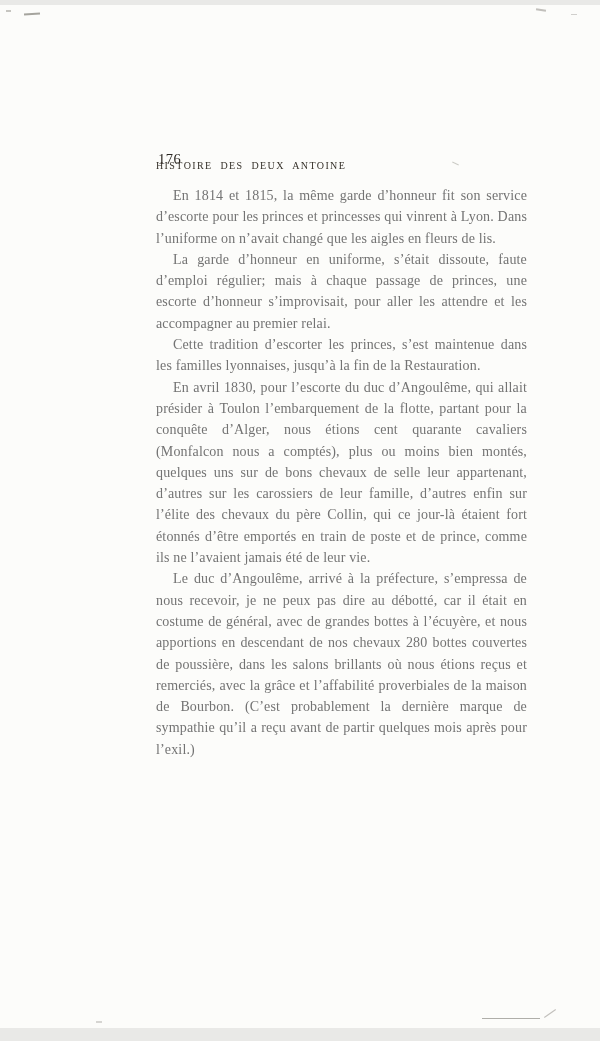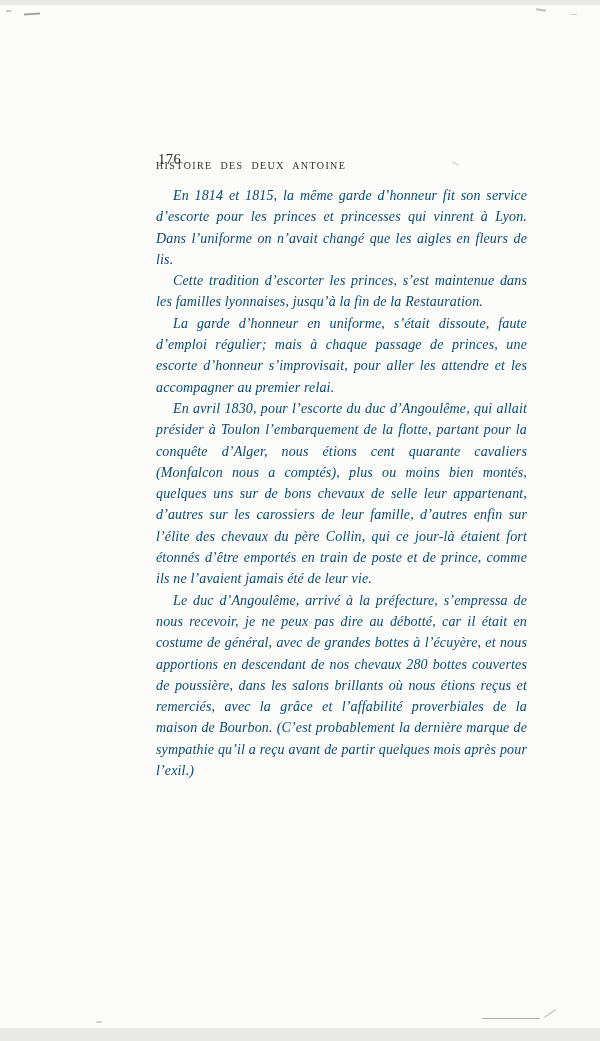--- a/index.html
+++ b/index.html
@@ -46,22 +46,21 @@
     word-spacing: 4px;
     color: #353029;
   }
   .body-text p {
     margin: 0;
     font-size: 14px;
     line-height: 21.3px;
     text-align: justify;
     text-indent: 17px;
     letter-spacing: 0.15px;
-    color: #0c4a6e;
-    font-style: italic;
+    color: #737373;
   }
   
   .artifact {
     position: absolute;
     background: #8f8d86;
   }
   .a-top-left   { left: 24px;  top: 8px;    width: 16px; height: 2px; transform: rotate(-4deg); opacity: .8; }
   .a-top-left2  { left: 6px;   top: 5px;    width: 5px;  height: 2px; opacity: .5; }
   .a-top-right  { left: 536px; top: 4px;    width: 10px; height: 2px; transform: rotate(8deg); opacity: .55; }
   .a-top-right2 { left: 571px; top: 9px;    width: 6px;  height: 1px; opacity: .4; }
@@ -86,20 +85,20 @@
 
   <div class="text-block">
 
     <div class="running-head">
       <span class="page-number">176</span>
       <span class="head-title">HISTOIRE DES DEUX ANTOINE</span>
     </div>
 
     <div class="body-text">
       <p>En 1814 et 1815, la même garde d’honneur fit son service d’escorte pour les princes et princesses qui vinrent à Lyon. Dans l’uniforme on n’avait changé que les aigles en fleurs de lis.</p>
+      <p>La garde d’honneur en uniforme, s’était dissoute, faute d’emploi régulier; mais à chaque passage de princes, une escorte d’honneur s’improvisait, pour aller les attendre et les accompagner au premier relai.</p>
       <p>Cette tradition d’escorter les princes, s’est maintenue dans les familles lyonnaises, jusqu’à la fin de la Restauration.</p>
-      <p>La garde d’honneur en uniforme, s’était dissoute, faute d’emploi régulier; mais à chaque passage de princes, une escorte d’honneur s’improvisait, pour aller les attendre et les accompagner au premier relai.</p>
       <p>En avril 1830, pour l’escorte du duc d’Angoulême, qui allait présider à Toulon l’embarquement de la flotte, partant pour la conquête d’Alger, nous étions cent quarante cavaliers (Monfalcon nous a comptés), plus ou moins bien montés, quelques uns sur de bons chevaux de selle leur appartenant, d’autres sur les carossiers de leur famille, d’autres enfin sur l’élite des chevaux du père Collin, qui ce jour-là étaient fort étonnés d’être emportés en train de poste et de prince, comme ils ne l’avaient jamais été de leur vie.</p>
       <p>Le duc d’Angoulême, arrivé à la préfecture, s’empressa de nous recevoir, je ne peux pas dire au débotté, car il était en costume de général, avec de grandes bottes à l’écuyère, et nous apportions en descendant de nos chevaux 280 bottes couvertes de poussière, dans les salons brillants où nous étions reçus et remerciés, avec la grâce et l’affabilité proverbiales de la maison de Bourbon. (C’est probablement la dernière marque de sympathie qu’il a reçu avant de partir quelques mois après pour l’exil.)</p>
     </div>
 
   </div>
 </div>
 
 </body></html>

